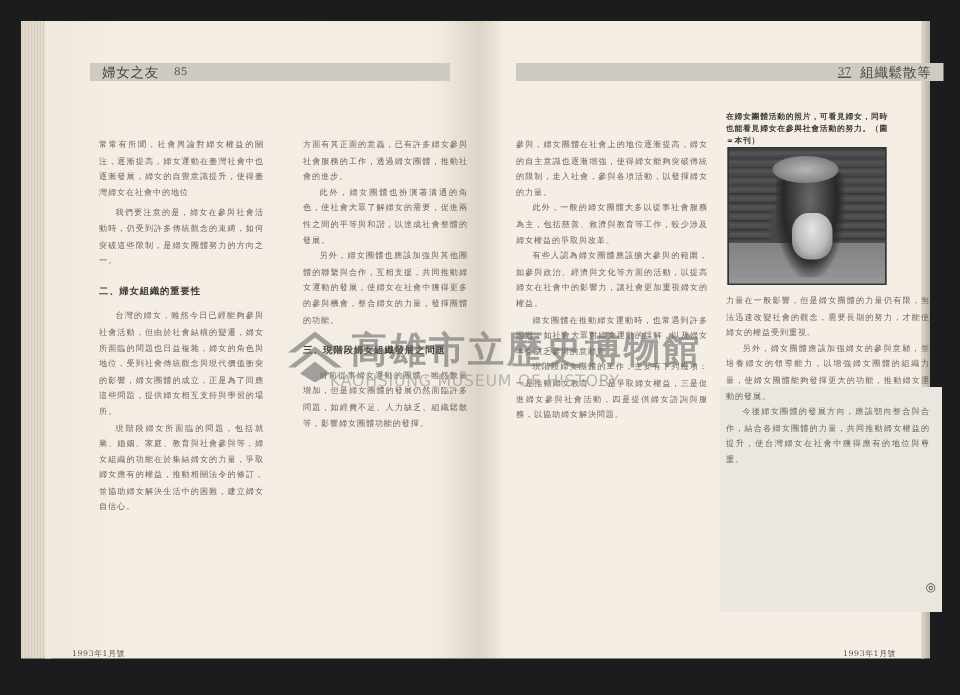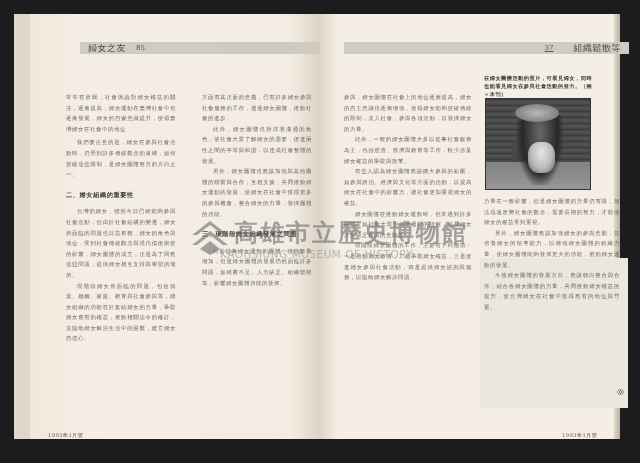--- a/index.html
+++ b/index.html
@@ -19,25 +19,25 @@
     .page.right { left: 320px; width: 296px; background: linear-gradient(90deg, #ddd5c7 0%, #f4eee4 6%, #f4eee4 100%); }
     .page-edge-right {
       position: absolute; left: 614px; top: 14px; width: 6px; height: 425px;
       background: linear-gradient(90deg, #e0d9cc, #b8b0a4);
     }
 
     .header-band {
       position: absolute; top: 42px; height: 12px; background: #cfcac2;
       display: flex; align-items: center;
     }
-    .header-band.left { left: 80px; width: 240px; padding-left: 8px; }
+    .header-band.left { left: 60px; width: 240px; padding-left: 8px; }
     .header-band.right { left: 344px; width: 285px; justify-content: flex-end; padding-right: 8px; }
     .header-title { font-family: "DejaVu Serif", serif; font-size: 9px; color: #4a4642; letter-spacing: 0.5px; }
     .header-pageno { font-family: "DejaVu Serif", serif; font-size: 7px; color: #5a5550; margin-left: 10px; }
-    .header-band.right .header-pageno { margin-left: 0; margin-right: 20px; text-decoration: underline; }
+    .header-band.right .header-pageno { margin-left: 0; margin-right: 6px; text-decoration: underline; }
 
     .col {
       position: absolute; font-family: "DejaVu Sans", sans-serif; font-size: 5.4px; line-height: 10.6px;
       color: #6b6560; letter-spacing: 0.6px; text-align: justify;
     }
     .col p { margin: 0; }
     .col p.indent { text-indent: 11px; }
     .section-heading {
       font-family: "DejaVu Sans", sans-serif; font-size: 6.2px; font-weight: bold; color: #3a3632;
       letter-spacing: 0.6px; margin: 10px 0 6px 0;

